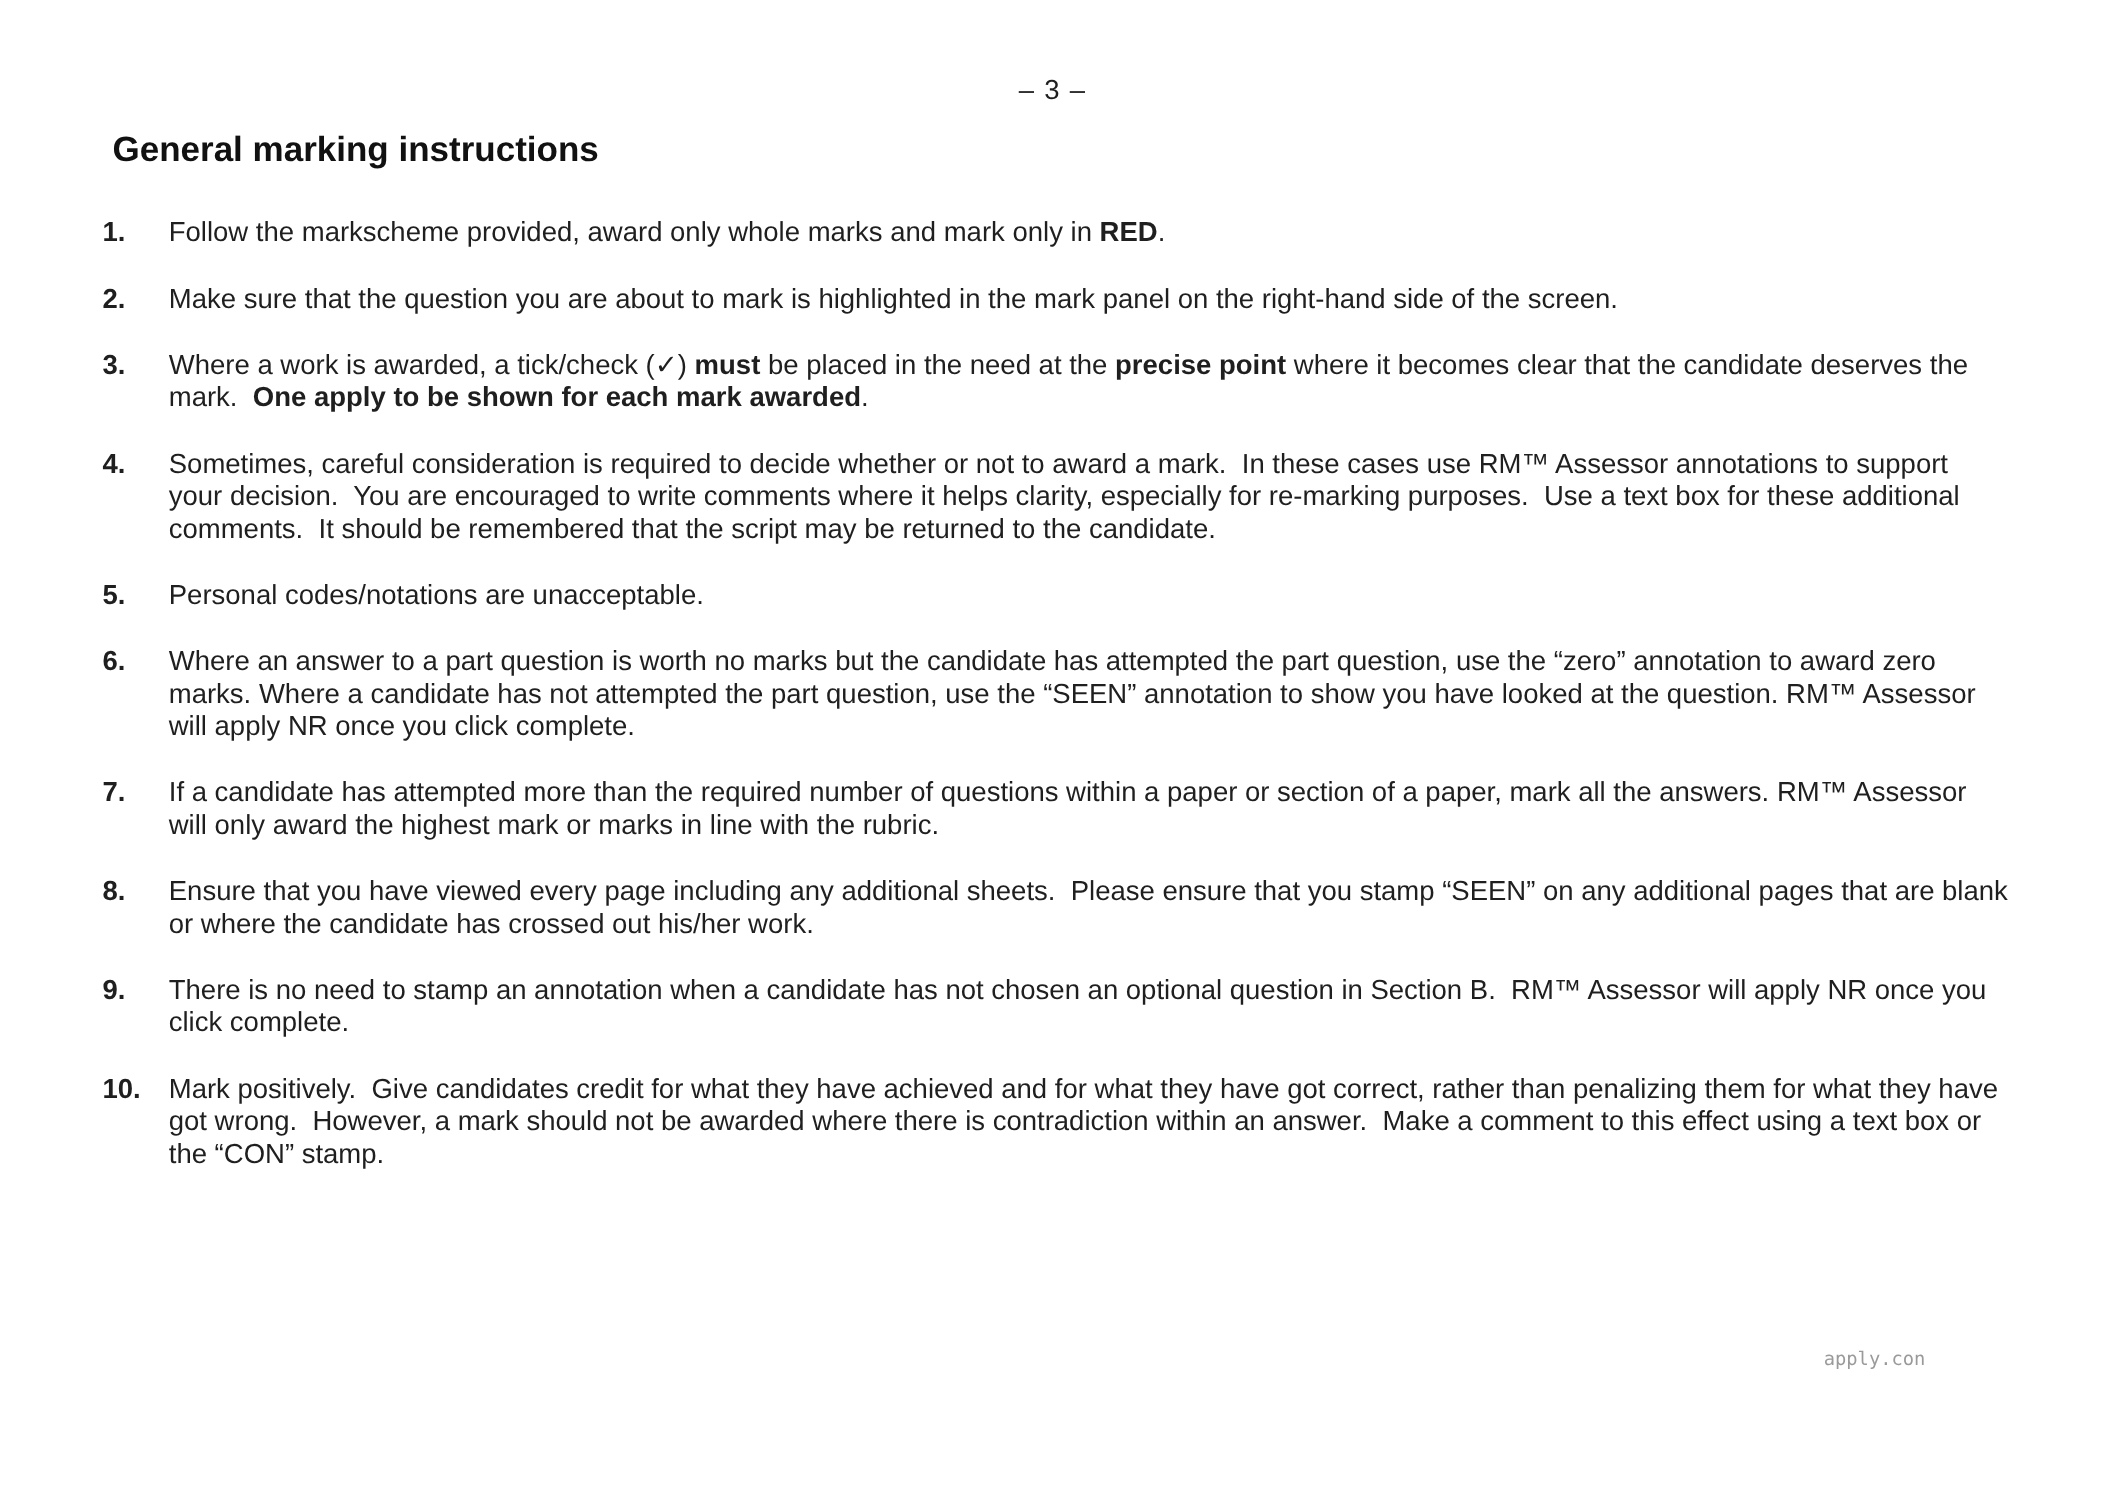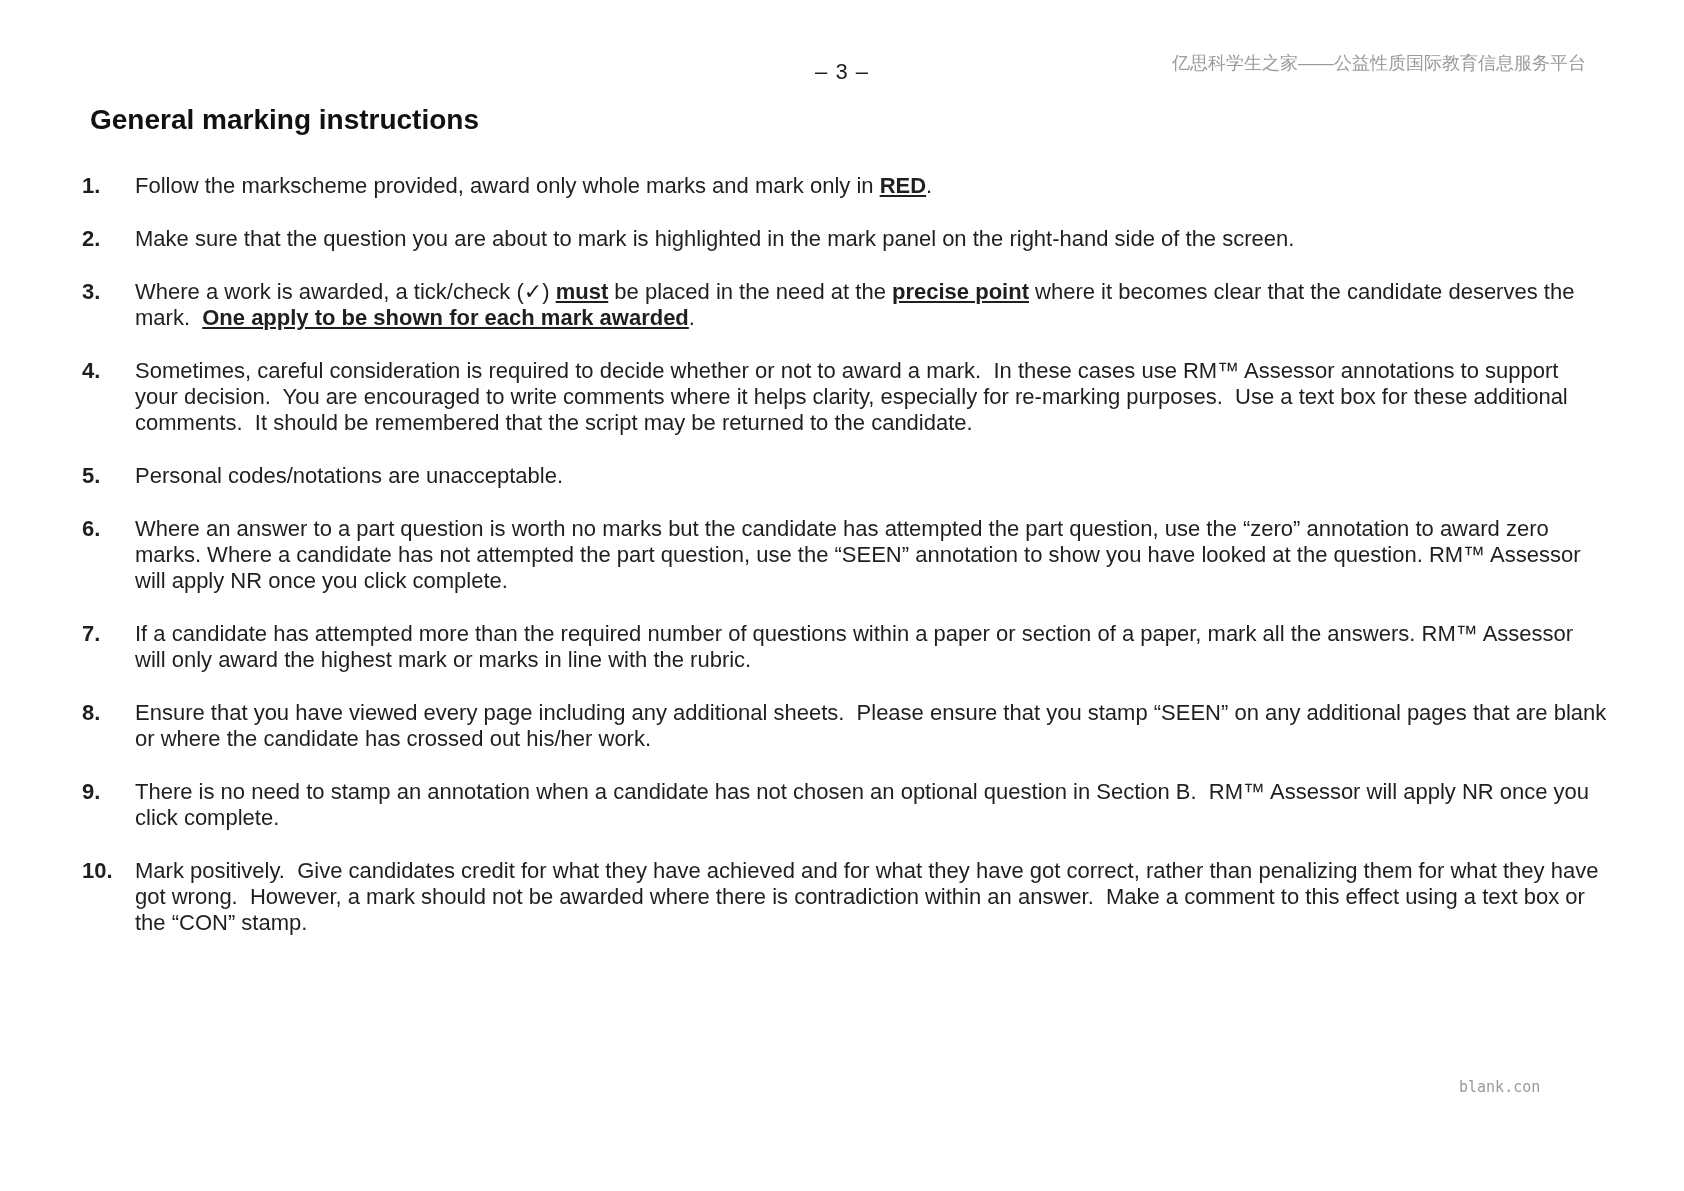--- a/index.html
+++ b/index.html
@@ -55,38 +55,37 @@
   }
   .num{
     flex:none;
     width:53px;
     font-weight:bold;
   }
   .body-text{
     flex:1;
     white-space:pre-wrap;
   }
-  .body-text .b{ font-weight:bold;text-decoration:underline; }
+  .body-text .b{ font-weight:bold; }
   .footer-watermark{
     position:absolute;
     top:1078px; left:1459px;
     font-family:"DejaVu Sans Mono", monospace;
     font-size:15px; line-height:18px;
     color:#9a9a9a;
     white-space:nowrap;
   }
 </style>
 </head>
 <body>
 
 <div class="page">
 
   <div class="page-number">– 3 –</div>
 
-  <div class="watermark-header">亿思科学生之家——公益性质国际教育信息服务平台</div>
 
 
   <h1 class="title" style="margin:0;">General marking instructions</h1>
 
   <div class="list">
       <div class="item">
         <div class="num">1.</div>
         <div class="body-text"><span>Follow the markscheme provided, award only whole marks and mark only in </span><span class="b">RED</span><span>.</span></div>
       </div>
       <div class="item">
@@ -120,15 +119,15 @@
       <div class="item">
         <div class="num">9.</div>
         <div class="body-text"><span>There is no need to stamp an annotation when a candidate has not chosen an optional question in Section B.  RM™ Assessor will apply NR once you click complete.</span></div>
       </div>
       <div class="item">
         <div class="num">10.</div>
         <div class="body-text"><span>Mark positively.  Give candidates credit for what they have achieved and for what they have got correct, rather than penalizing them for what they have got wrong.  However, a mark should not be awarded where there is contradiction within an answer.  Make a comment to this effect using a text box or the “CON” stamp.</span></div>
       </div>
     </div>
 
-  <div class="footer-watermark">blank.con</div>
+  <div class="footer-watermark">apply.con</div>
 
 </div>
 
 </body></html>

